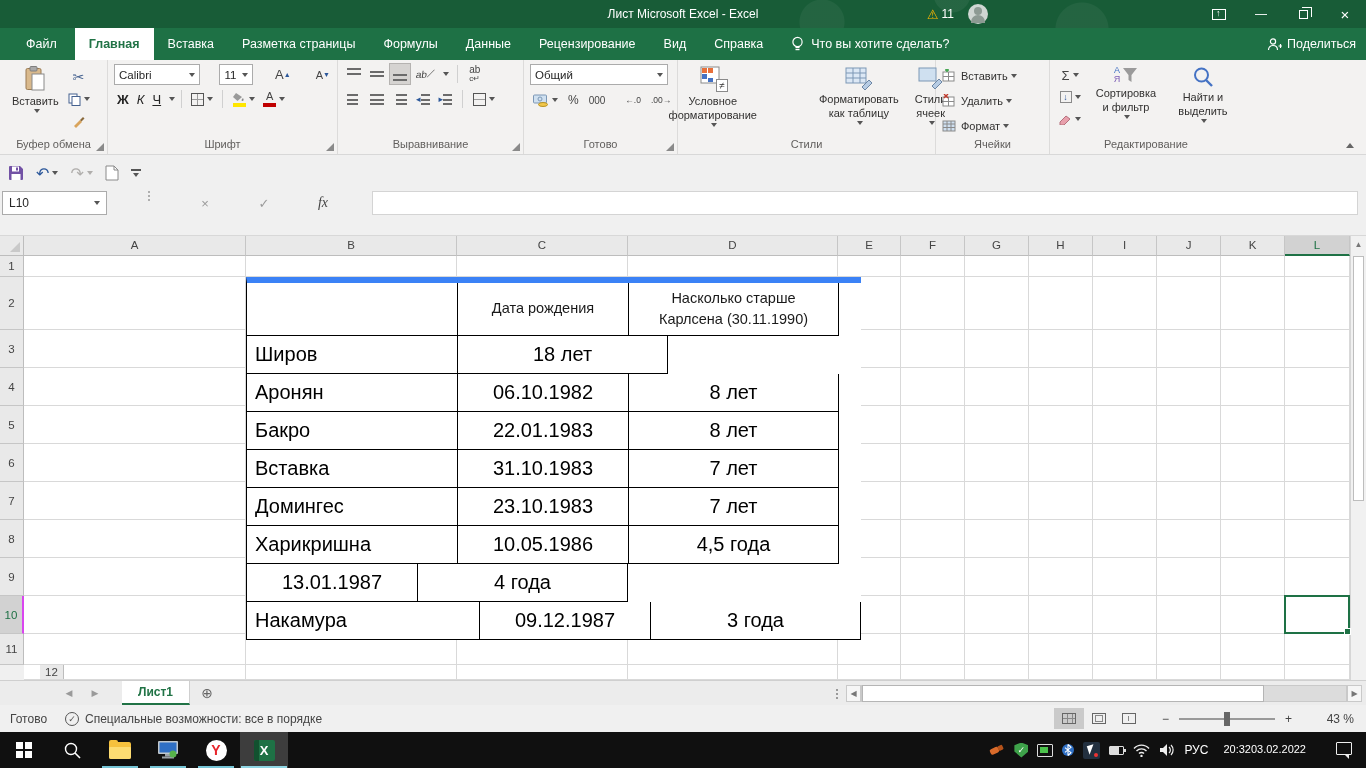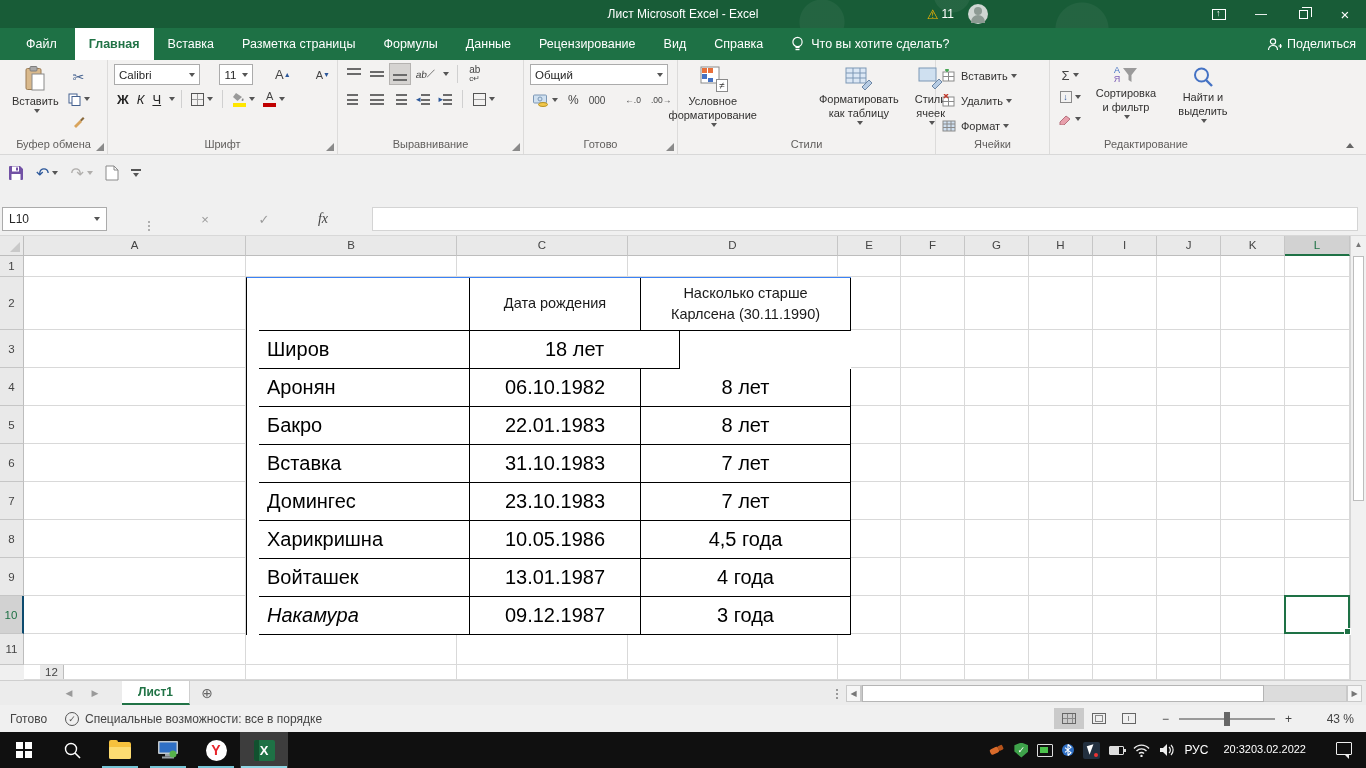--- a/index.html
+++ b/index.html
@@ -59,41 +59,41 @@
   .colorbar { width:13px; height:4px; margin-top:1px; }
   .stack { display:flex; flex-direction:column; align-items:center; line-height:1; }
   .twoline { text-align:center; line-height:1.25; }
 
   
   #qat { position:absolute; left:0; top:155px; width:1366px; height:36px; background:#f0f0f0; display:flex; align-items:center; padding-left:8px; }
   #qat > * { margin-right:12px; display:flex; align-items:center; }
   .undo { color:#2b579a; font-size:16px; } .redo { color:#b0aeac; font-size:16px; }
 
   
-  #fbar { position:absolute; left:0; top:191px; width:1366px; height:45px; background:#f0f0f0; display:flex; align-items:flex-end; padding:0 8px 4px 2px; border-bottom:1px solid #d8d8d8;gap:31px; }
+  #fbar { position:absolute; left:0; top:191px; width:1366px; height:45px; background:#f0f0f0; display:flex; align-items:flex-start; padding:0 8px 4px 2px; border-bottom:1px solid #d8d8d8;gap:31px; }
   #namebox { width:105px; height:24px; background:#fff; border:1px solid #ababab; display:flex; align-items:center; padding:0 6px; font-size:12px; }
   #namebox .chv { margin-left:auto; }
   .vdots { width:14px; display:flex; flex-direction:column; align-items:center; gap:2px; margin:0 4px; }
   .vdots i { width:2px; height:2px; background:#9a9a9a; border-radius:50%; }
   .fbtn { width:28px; height:24px; display:flex; align-items:center; justify-content:center; color:#9a9a9a; font-size:13px; }
   .fx { color:#444; font-family:"Liberation Serif",serif; font-style:italic; font-size:14px; }
   #formula-input { flex:1; height:24px; background:#fff; border:1px solid #d4d4d4; margin-left:4px; }
 
   
   #ws { position:absolute; left:0; top:236px; width:1366px; height:444px; background:#f0f0f0; overflow:hidden; }
   #ws-bg { position:absolute; left:24px; top:20px; width:1326px; height:424px; background:#fff; }
   #corner { position:absolute; left:0; top:0; width:24px; height:20px; background:#e9e9e9; border-right:1px solid #bdbdbd; border-bottom:1px solid #bdbdbd; }
   #corner::after { content:""; position:absolute; right:3px; bottom:3px; border-left:10px solid transparent; border-bottom:10px solid #c9c9c9; }
   .col-header { position:absolute; background:#e9e9e9; border-right:1px solid #c6c6c6; border-bottom:1px solid #bdbdbd; color:#444; font-size:11.5px; text-align:center; line-height:19px; }
   .col-header.sel { background:#d2d2d2; color:#1e7145; border-bottom:2px solid #1e7145; line-height:18px; }
   .row-header { position:absolute; background:#e9e9e9; border-right:1px solid #bdbdbd; border-bottom:1px solid #c6c6c6; color:#444; font-size:11.5px; display:flex; align-items:center; justify-content:center; }
-  .row-header.sel { background:#d2d2d2; color:#1e7145; border-right:2px solid #0c4a6e; }
+  .row-header.sel { background:#d2d2d2; color:#1e7145; border-right:2px solid #d946ef; }
   .vline { position:absolute; width:1px; background:#d9d9d9; }
   .hline { position:absolute; height:1px; background:#d9d9d9; }
-  #xltable { position:absolute; left:246px; top:41px; border-left:1px solid #000; border-top:1px solid #3b82f6; background:#fff;padding-left:12px; }
+  #xltable { position:absolute; left:246px; top:41px; border-left:1px solid #000; border-top:6px solid #3b82f6; background:#fff; }
   .trow { display:flex; }
   .tcell { border-right:1px solid #000; border-bottom:1px solid #000; display:flex; align-items:center; overflow:hidden; }
   .thead { justify-content:center; font-size:14.5px; color:#1a1a1a; text-align:center; line-height:1.45; }
   .tname { font-size:20px; color:#000; padding-left:8px; }
   .tmid { font-size:20px; color:#000; justify-content:center; }
   #selcell { position:absolute; border:2px solid #1e7145; background:transparent; }
   #selcell::after { content:""; position:absolute; right:-3px; bottom:-3px; width:5px; height:5px; background:#1e7145; border:1px solid #fff; }
   #vscroll { position:absolute; right:0; top:0; width:16px; height:444px; background:#f1f1f1; border-left:1px solid #d6d6d6; }
   #vscroll .arr { height:17px; display:flex; align-items:center; justify-content:center; font-size:8px; color:#777; }
   #vthumb { position:absolute; left:2px; top:20px; width:11px; height:245px; background:#fff; border:1px solid #bdbdbd; }
@@ -622,26 +622,25 @@
           <div class="tcell tname" style="width: 211px; height: 38px;">Домингес</div>
           <div class="tcell tmid" style="width: 171px; height: 38px;">23.10.1983</div>
           <div class="tcell tmid" style="width: 210px; height: 38px;">7 лет</div>
         </div>
         <div class="trow">
           <div class="tcell tname" style="width: 211px; height: 38px;">Харикришна</div>
           <div class="tcell tmid" style="width: 171px; height: 38px;">10.05.1986</div>
           <div class="tcell tmid" style="width: 210px; height: 38px;">4,5 года</div>
         </div>
         <div class="trow">
-          <div class="tcell tname" style="width: 211px; height: 38px;">Войташек</div>
           <div class="tcell tmid" style="width: 171px; height: 38px;">13.01.1987</div>
           <div class="tcell tmid" style="width: 210px; height: 38px;">4 года</div>
         </div>
         <div class="trow">
-          <div class="tcell tname" style="width: 211px; height: 38px; font-style: italic;">Накамура</div>
+          <div class="tcell tname" style="width: 233px; height: 38px;">Накамура</div>
           <div class="tcell tmid" style="width: 171px; height: 38px;">09.12.1987</div>
           <div class="tcell tmid" style="width: 210px; height: 38px;">3 года</div>
         </div>
       </div>
       <div class="" id="selcell" style="left: 1284px; top: 359px; width: 66px; height: 39px;"></div>
     </div>
 
   <div id="sheetbar">
     <span class="snav" style="margin-left:56px;">◀</span>
     <span class="snav">▶</span>

